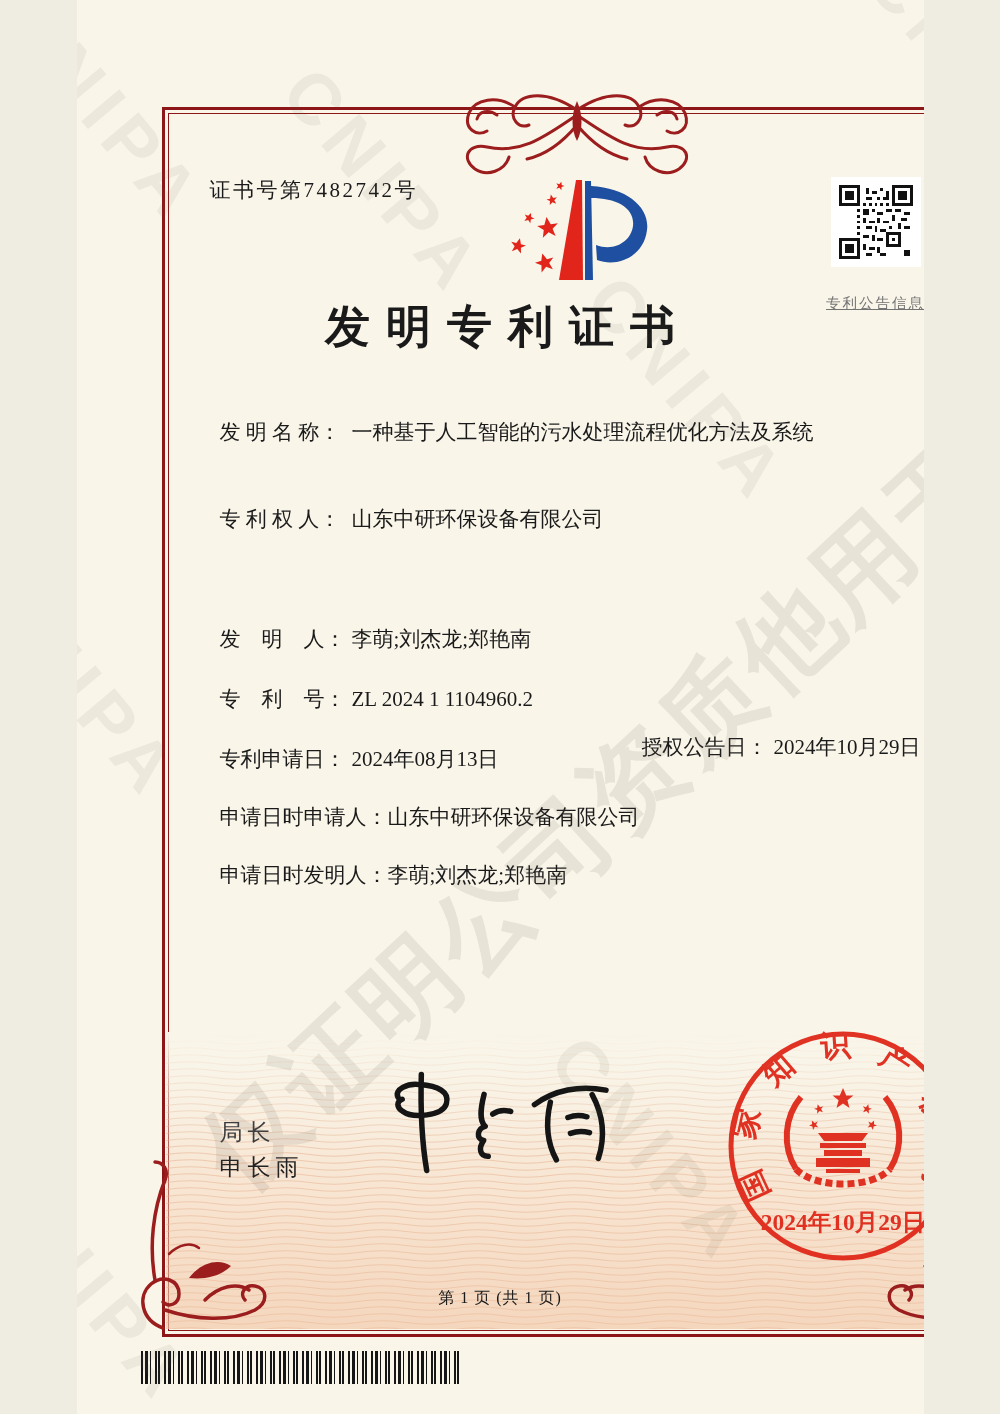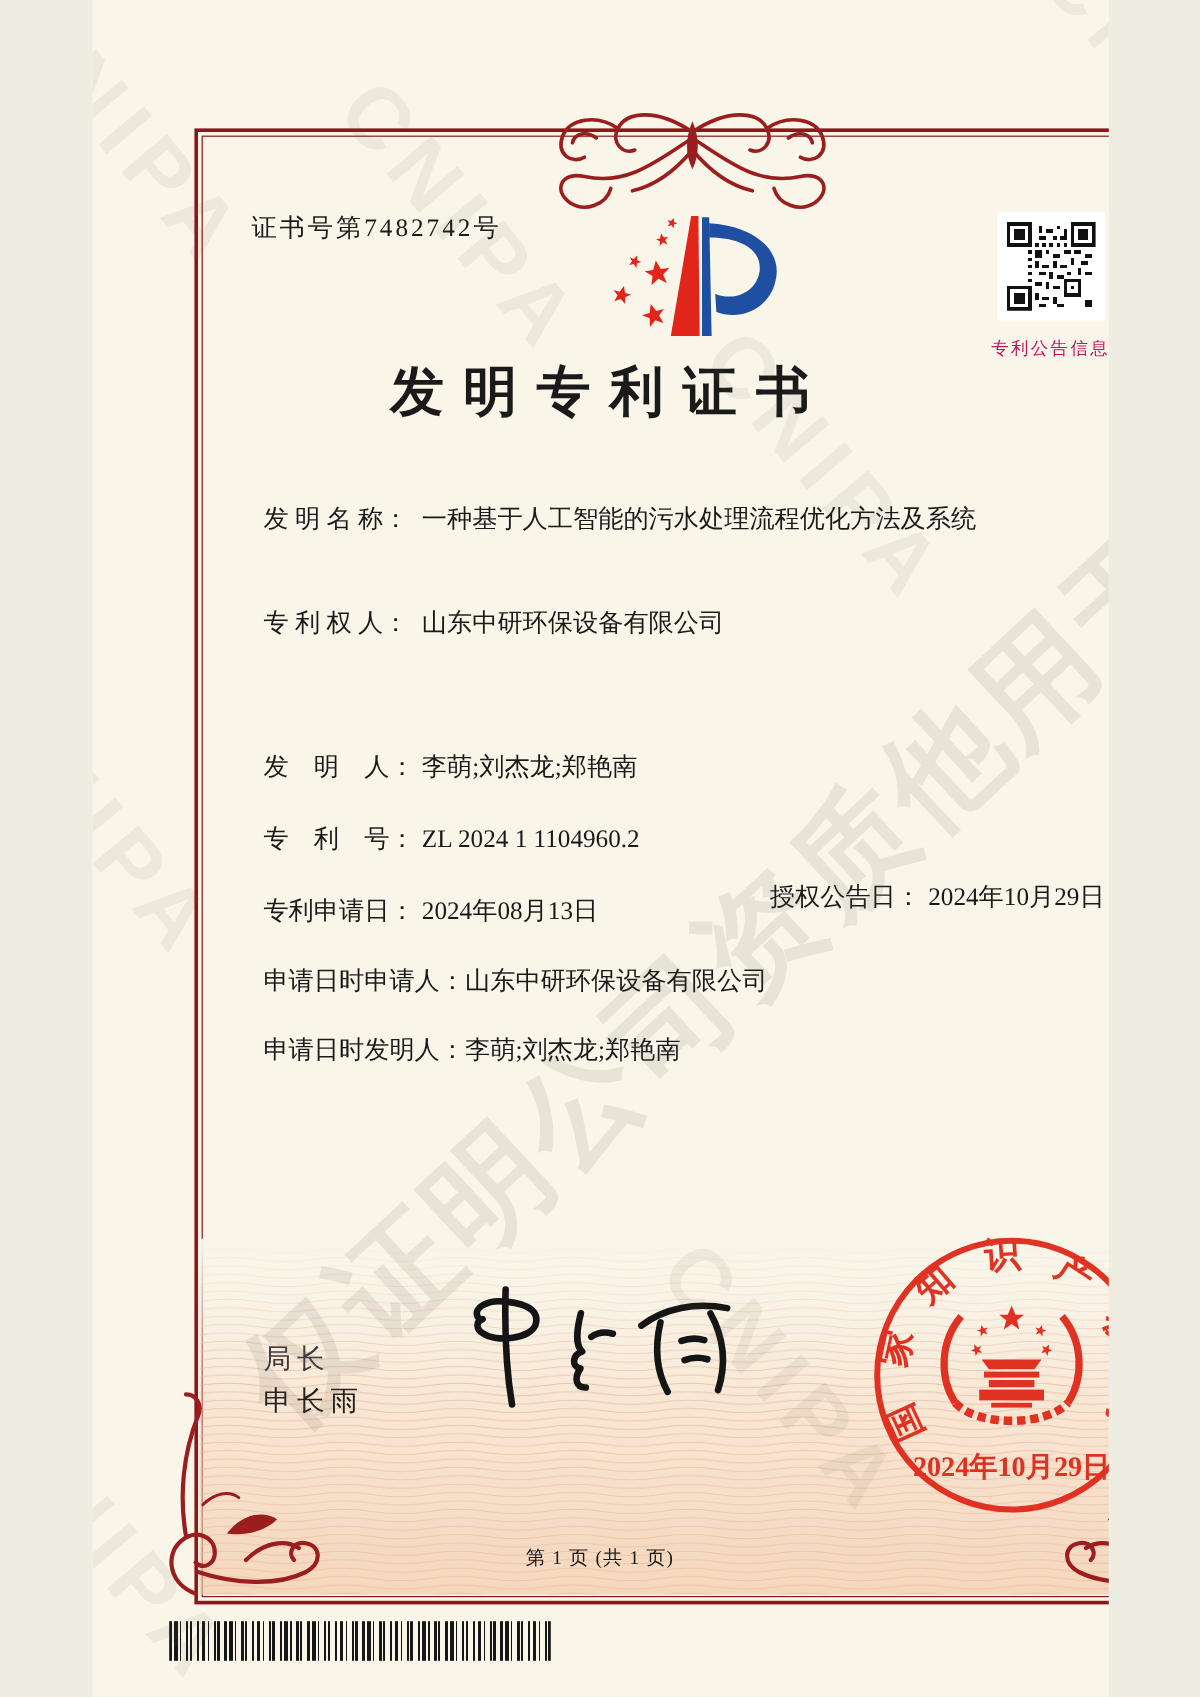--- a/index.html
+++ b/index.html
@@ -17,22 +17,22 @@
   .guilloche .tint{position:absolute;inset:0;
      background:linear-gradient(180deg, rgba(249,245,233,1) 0%, rgba(249,245,233,0) 42%),
                 linear-gradient(180deg, rgba(247,210,182,0) 0%, rgba(246,208,180,0.45) 55%, rgba(242,198,166,0.65) 100%);}
 
   
   .certno{position:absolute;left:133px;top:176px;font-size:21px;letter-spacing:2.5px;z-index:3;}
   .title{position:absolute;left:0;top:297px;width:100%;text-align:center;font-size:45px;font-weight:bold;
          letter-spacing:16px;text-indent:16px;z-index:3;}
   .qrbox{position:absolute;left:754px;top:177px;width:90px;height:90px;background:#ffffff;z-index:3;
          display:flex;align-items:center;justify-content:center;}
-  .qrcaption{position:absolute;left:734px;top:281px;width:130px;text-align:center;font-size:14.5px;
-             letter-spacing:2px;color:#be185d;z-index:3;}
+  .qrcaption{position:absolute;left:734px;top:294px;width:130px;text-align:center;font-size:14.5px;
+             letter-spacing:2px;color:#737373;z-index:3;text-decoration:underline;}
 
   .row{position:absolute;left:143px;font-size:21px;z-index:3;white-space:nowrap;}
   .row .flabel{display:inline-block;min-width:132px;}
   .row .flabel.wide{min-width:160px;}
   .rowr{position:absolute;left:565px;font-size:21px;z-index:3;white-space:nowrap;}
   .rowr .flabel{display:inline-block;min-width:132px;}
 
   .statement{position:absolute;left:118px;top:950px;width:776px;font-size:19px;line-height:39px;z-index:3;}
   .statement .indent{text-indent:38px;}
 

